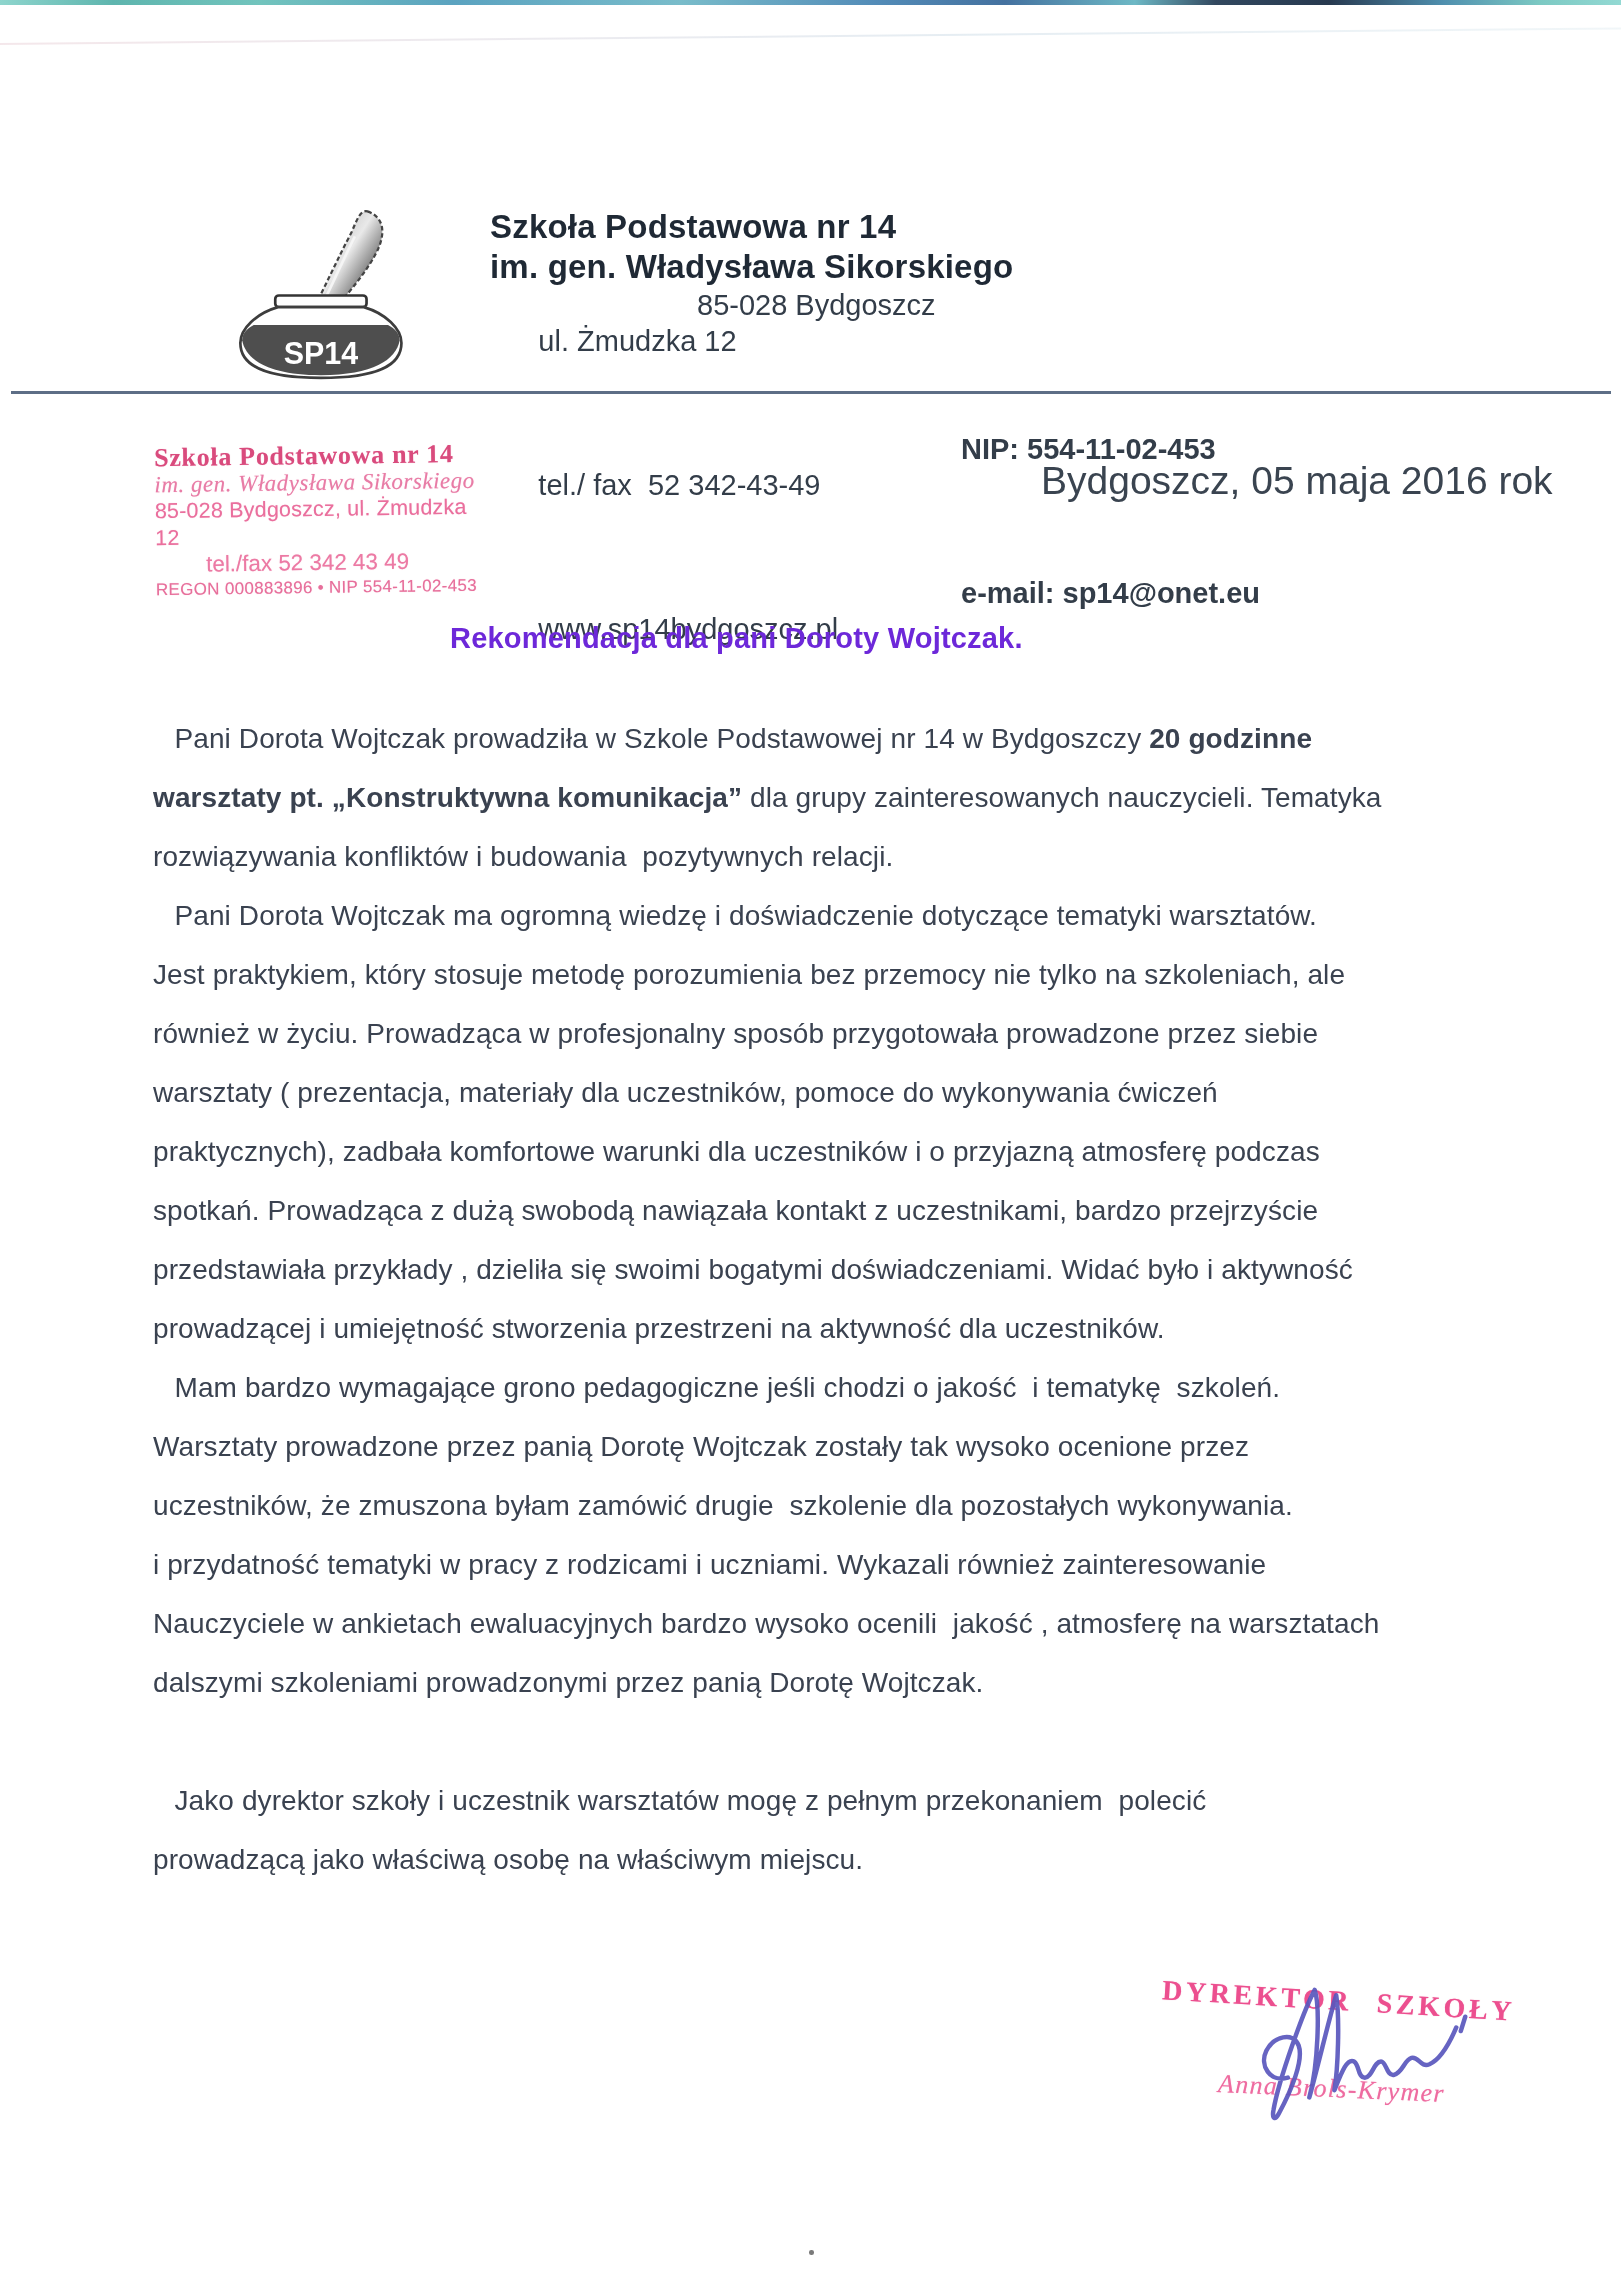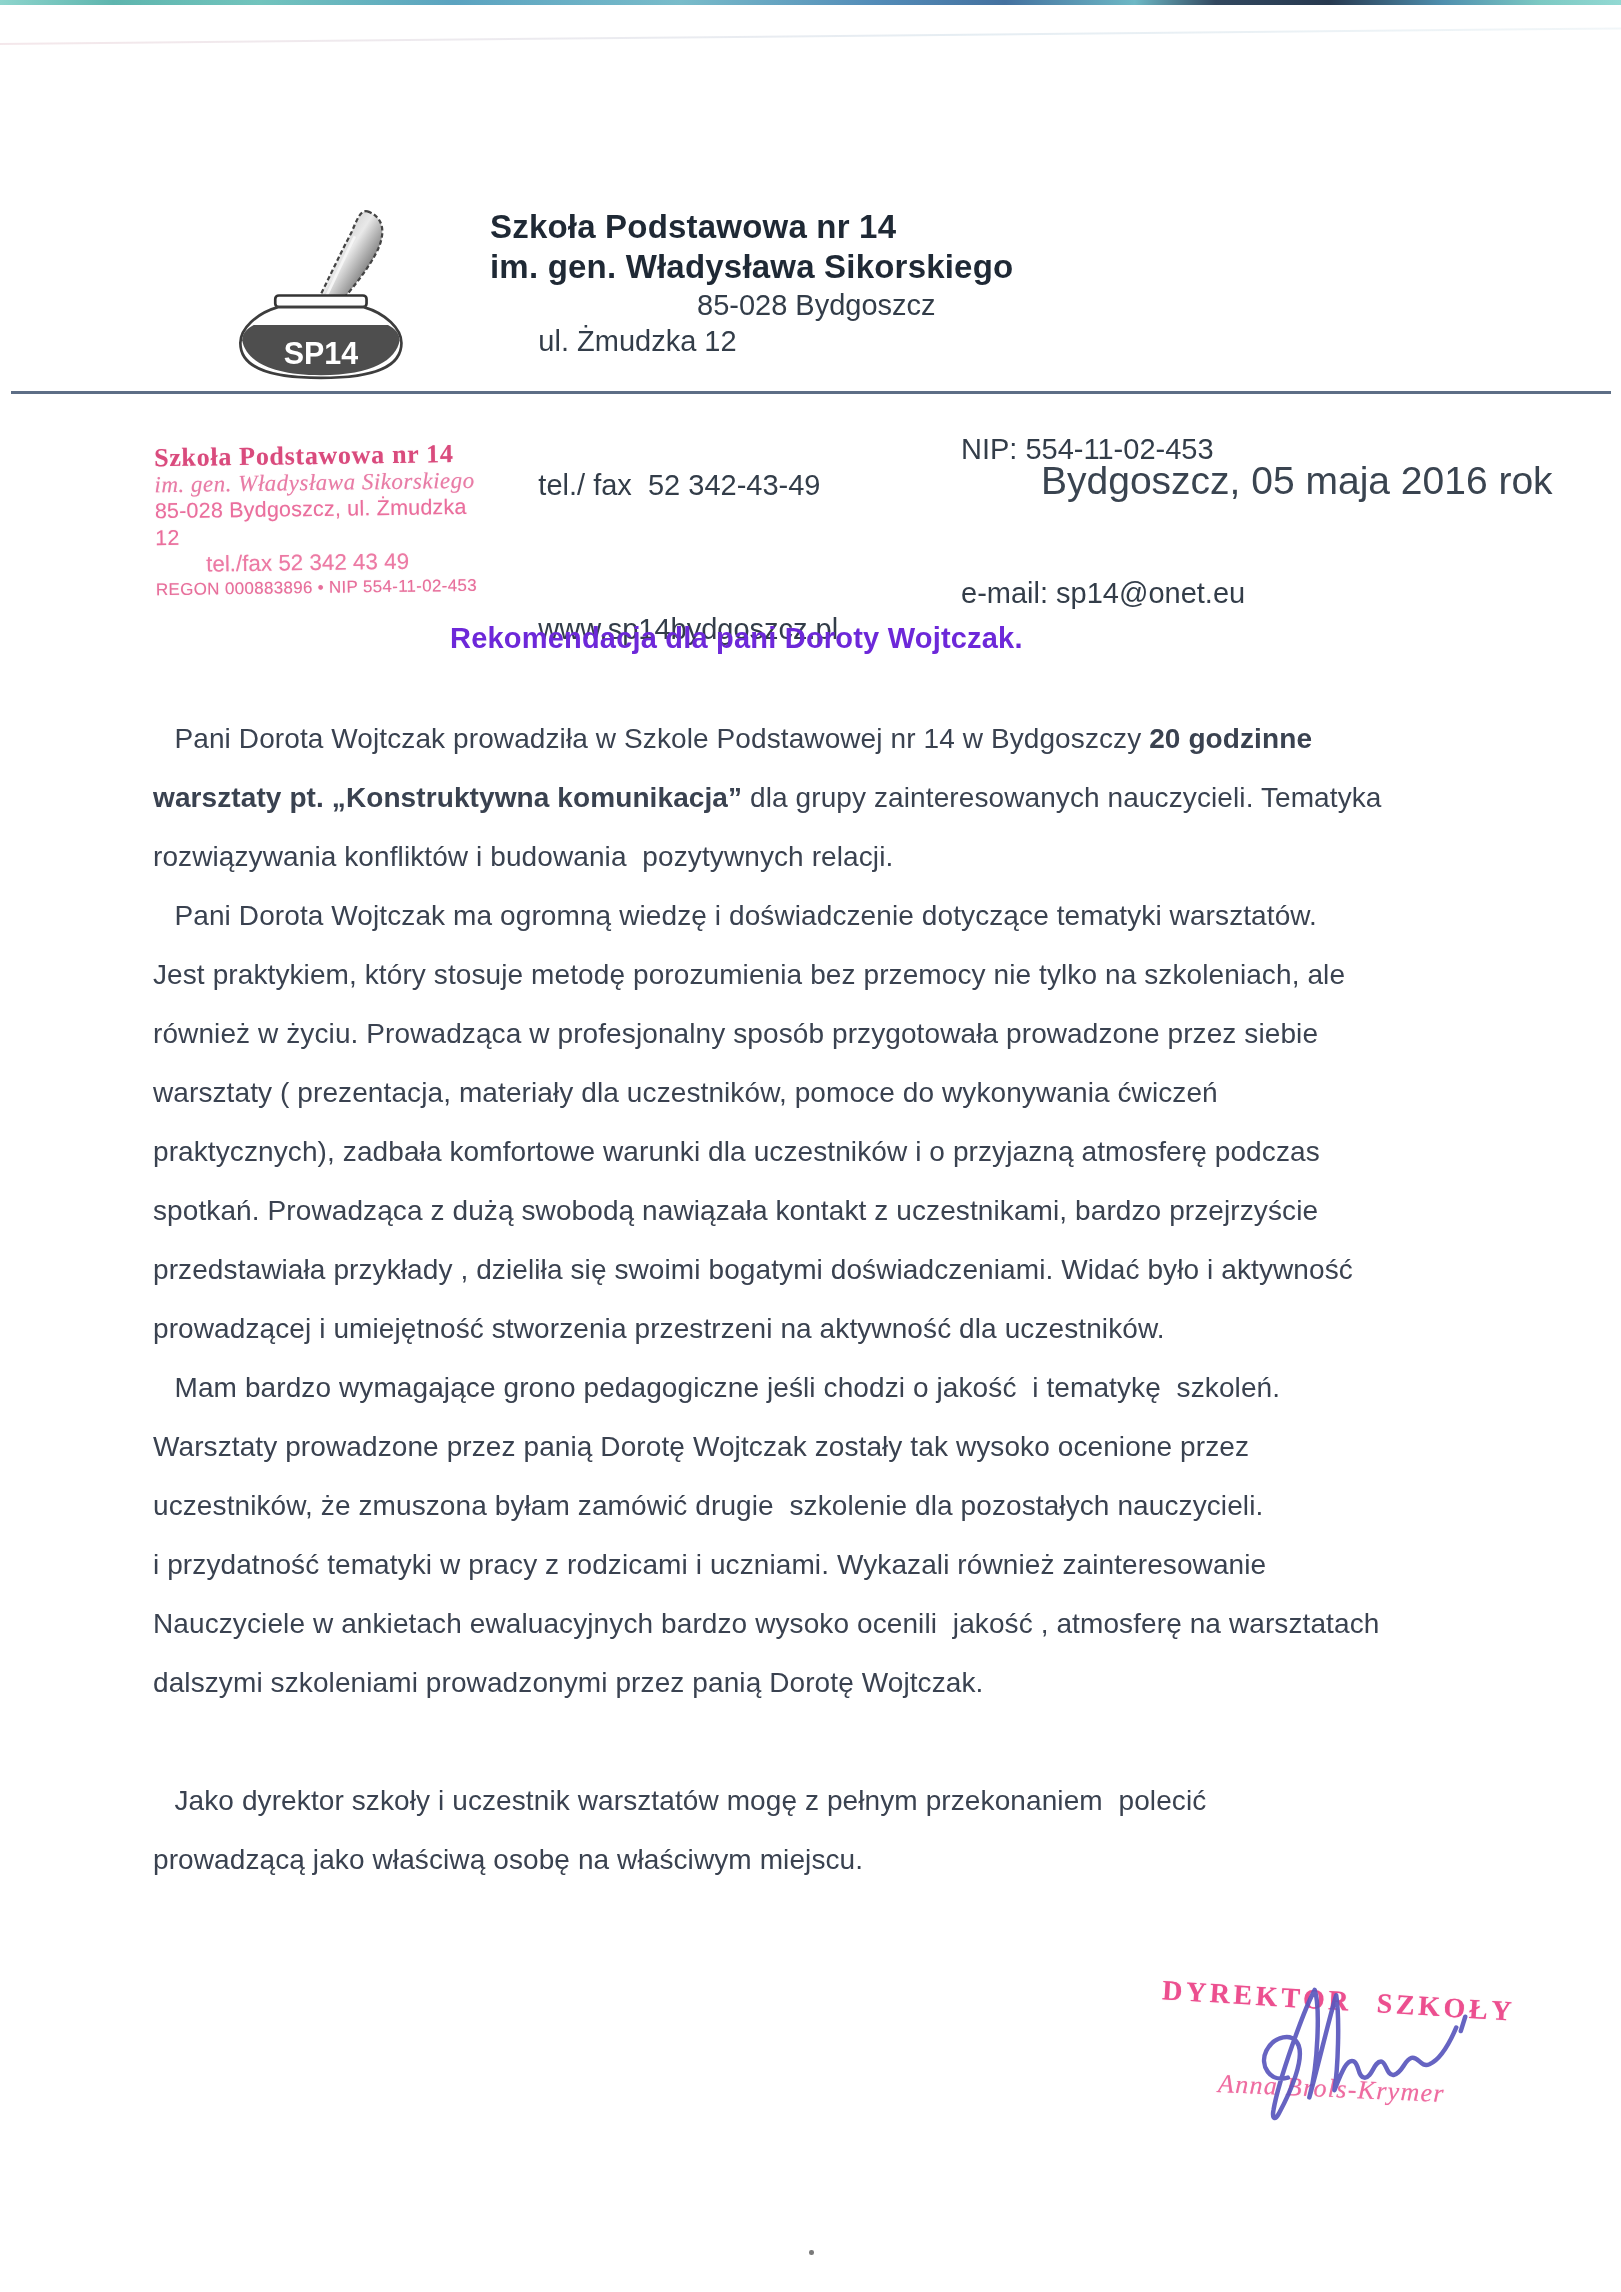--- a/index.html
+++ b/index.html
@@ -12,21 +12,21 @@
     background:linear-gradient(90deg,#8ed5cd 0%,#5eb5ae 7%,#72c4bd 16%,#5ba3c0 28%,#79bcca 42%,#538cb8 54%,#44719f 62%,#6db8c5 70%,#32485f 75%,#27394f 82%,#4f8fae 89%,#7cc9c3 95%,#93d9d3 100%);}
   .crease{position:absolute;top:43px;left:0;width:1621px;height:1.8px;
     background:linear-gradient(90deg,rgba(216,170,182,.28),rgba(170,196,214,.30) 60%,rgba(190,214,224,.22));
     transform:rotate(-0.55deg);transform-origin:left center;}
   
   .logo{position:absolute;left:226px;top:206px;width:188px;height:179px;}
   .lh-text{position:absolute;left:490px;top:207px;color:#222b36;}
   .lh-name{font-weight:bold;font-size:33px;line-height:40px;letter-spacing:0.2px;color:#1f2935;}
   .lh-row{position:relative;font-size:29px;line-height:36px;color:#333d49;white-space:pre;width:1075px;}
   .lh-col-city{position:absolute;left:207px;top:0;text-align:right;}
-  .lh-col2{position:absolute;left:471px;top:0;}
+  .lh-col2{position:absolute;left:471px;top:0;font-weight:bold;}
   .rule{position:absolute;left:10.7px;top:391px;width:1600px;height:2.7px;background:#5d6e86;}
   
   .stamp{position:absolute;left:155px;top:442px;width:322px;transform:rotate(-0.8deg);
     text-shadow:0 0 0.9px rgba(233,111,157,.45);}
   .stamp .s1{font-family:"Liberation Serif",serif;font-weight:bold;font-size:26px;line-height:28px;letter-spacing:0.7px;color:#d94b7d;}
   .stamp .s2{font-family:"Liberation Serif",serif;font-style:italic;font-size:23px;line-height:26px;letter-spacing:0.5px;color:#e87ca6;}
   .stamp .s3{font-size:21.5px;line-height:27px;letter-spacing:0.2px;color:#ea6f9d;}
   .stamp .s4{font-size:22.4px;line-height:26px;text-align:center;width:304px;color:#ec7aa4;}
   .stamp .s5{font-size:17px;line-height:24px;letter-spacing:0.3px;color:#e76f9b;}
   
@@ -119,21 +119,21 @@
       <div class="bline indent"><span>Pani Dorota Wojtczak ma ogromną wiedzę i doświadczenie dotyczące tematyki warsztatów.</span></div>
       <div class="bline"><span>Jest praktykiem, który stosuje metodę porozumienia bez przemocy nie tylko na szkoleniach, ale</span></div>
       <div class="bline"><span>również w życiu. Prowadząca w profesjonalny sposób przygotowała prowadzone przez siebie</span></div>
       <div class="bline"><span>warsztaty ( prezentacja, materiały dla uczestników, pomoce do wykonywania ćwiczeń</span></div>
       <div class="bline"><span>praktycznych), zadbała komfortowe warunki dla uczestników i o przyjazną atmosferę podczas</span></div>
       <div class="bline"><span>spotkań. Prowadząca z dużą swobodą nawiązała kontakt z uczestnikami, bardzo przejrzyście</span></div>
       <div class="bline"><span>przedstawiała przykłady , dzieliła się swoimi bogatymi doświadczeniami. Widać było i aktywność</span></div>
       <div class="bline"><span>prowadzącej i umiejętność stworzenia przestrzeni na aktywność dla uczestników.</span></div>
       <div class="bline indent"><span>Mam bardzo wymagające grono pedagogiczne jeśli chodzi o jakość  i tematykę  szkoleń.</span></div>
       <div class="bline"><span>Warsztaty prowadzone przez panią Dorotę Wojtczak zostały tak wysoko ocenione przez</span></div>
-      <div class="bline"><span>uczestników, że zmuszona byłam zamówić drugie  szkolenie dla pozostałych nauczycieli.</span></div>
+      <div class="bline"><span>uczestników, że zmuszona byłam zamówić drugie  szkolenie dla pozostałych wykonywania.</span></div>
       <div class="bline"><span>i przydatność tematyki w pracy z rodzicami i uczniami. Wykazali również zainteresowanie</span></div>
       <div class="bline"><span>Nauczyciele w ankietach ewaluacyjnych bardzo wysoko ocenili  jakość , atmosferę na warsztatach</span></div>
       <div class="bline"><span>dalszymi szkoleniami prowadzonymi przez panią Dorotę Wojtczak.</span></div>
       <div class="bline blank"></div>
       <div class="bline indent"><span>Jako dyrektor szkoły i uczestnik warsztatów mogę z pełnym przekonaniem  polecić</span></div>
       <div class="bline"><span>prowadzącą jako właściwą osobę na właściwym miejscu.</span></div>
     </div>
 
   <div class="sig-title">DYREKTOR SZKOŁY</div>
   <div class="sig-name">Anna Brols-Krymer</div>

